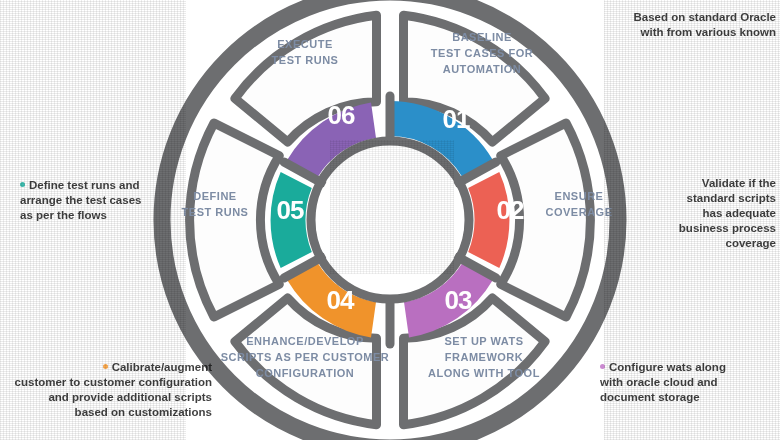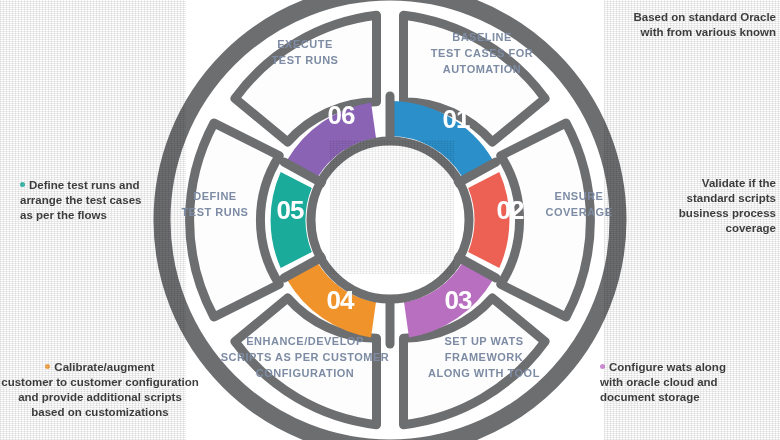--- a/index.html
+++ b/index.html
@@ -45,21 +45,21 @@
   .callout .dot{
     display:inline-block;
     width:5px;height:5px;border-radius:50%;
     margin-right:4px;
     vertical-align:middle;
     position:relative;top:-1px;
   }
   #callout-top-right{ right:4px; top:10px; text-align:right; width:176px;}
   #callout-right{ right:4px; top:176px; text-align:right; width:112px;}
   #callout-bottom-right{ right:2px; top:360px; text-align:left; width:178px;}
-  #callout-bottom-left{ left:0; top:360px; text-align:center; width:200px;}
+  #callout-bottom-left{ left:12px; top:360px; text-align:right; width:200px;}
   #callout-left{ left:20px; top:178px; text-align:left; width:168px;}
 
   .callout .ln{display:block;white-space:nowrap;}
   #callout-bottom-left .ln,#callout-bottom-right .ln{white-space:normal;}
 
   
   .noise{
     position:absolute;
     pointer-events:none;
     opacity:.40;
@@ -215,20 +215,21 @@
   </svg>
 
   <div class="callout" id="callout-top-right">
     <span class="ln">Based on standard Oracle</span>
     <span class="ln">with from various known</span>
   </div>
 
   <div class="callout" id="callout-right">
     <span class="ln">Validate if the</span>
     <span class="ln">standard scripts</span>
+    <span class="ln">has adequate</span>
     <span class="ln">business process</span>
     <span class="ln">coverage</span>
   </div>
 
   <div class="callout" id="callout-bottom-right">
     <span class="ln"><span class="dot" id="dot03" style="background: rgb(185, 111, 192);"></span><span>Configure wats along</span></span>
     <span class="ln">with oracle cloud and</span>
     <span class="ln">document storage</span>
   </div>
 

